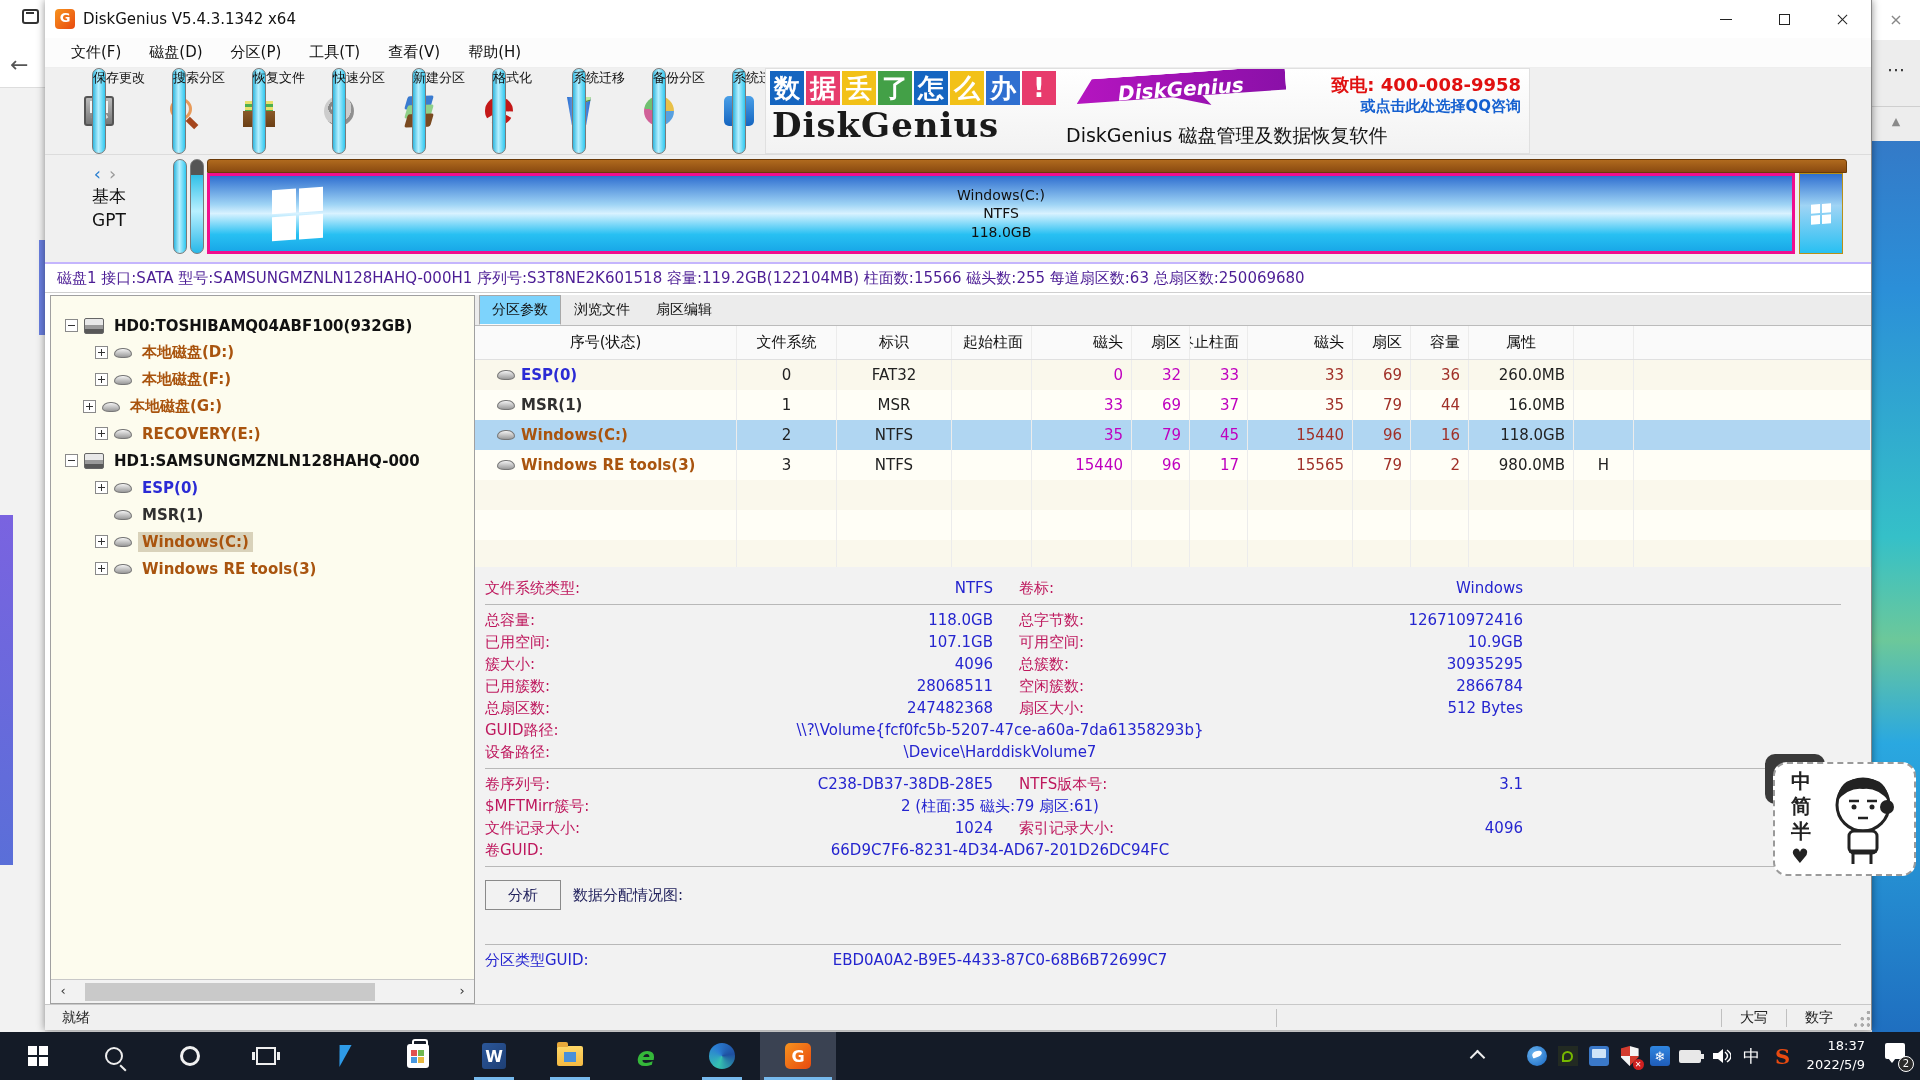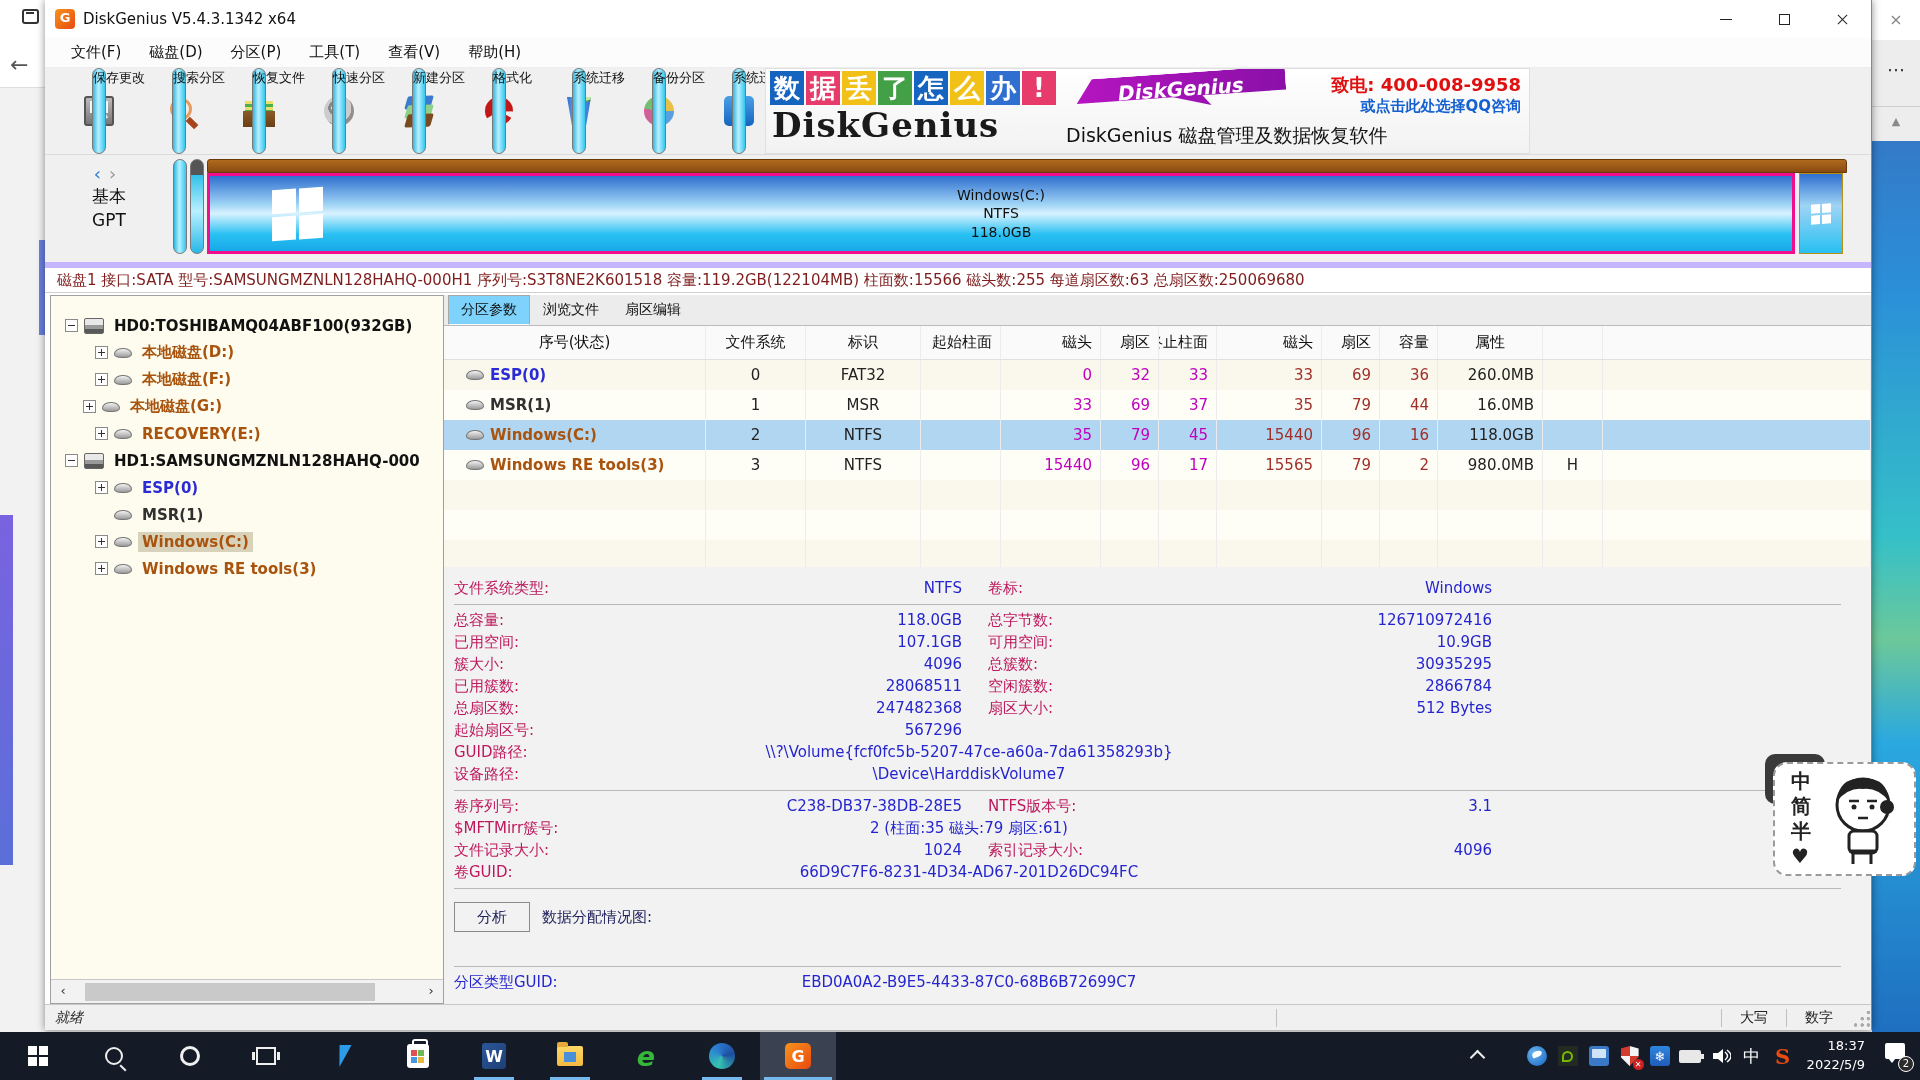--- a/index.html
+++ b/index.html
@@ -77,25 +77,25 @@
   .disk-head{position:absolute;left:34px;right:0;top:0;height:14px;background:linear-gradient(180deg,#b06a1e,#8a4a10);border:1px solid #6a3a08;border-radius:3px 3px 0 0;}
   .cap{position:absolute;top:0;bottom:0;width:14px;border:1px solid #7a7a7a;border-radius:7px;background:linear-gradient(90deg,#30b8e0,#b8f0ff 45%,#30c8f0);}
   .cap1{left:0;} .cap2{left:17px;background:linear-gradient(180deg,#555 0 16%,#30c0e8 16%,#b8f0ff 55%,#28b8e8);}
   .part-main{position:absolute;left:34px;right:52px;top:14px;bottom:0;border:3px solid #f00e8e;background:linear-gradient(180deg,#2f6fd0 0%,#9fd4f5 38%,#d8f2ff 50%,#28c0f2 78%,#18a8e8 100%);display:flex;align-items:center;justify-content:center;}
   .part-main .winlogo{position:absolute;left:62px;top:50%;transform:translateY(-50%) skewY(-4deg);display:grid;grid-template-columns:24px 24px;grid-template-rows:24px 24px;gap:3px;}
   .winlogo i{background:#fff;display:block;}
   .part-label{text-align:center;font-size:14px;color:#101010;line-height:1.3;}
   .part-re{position:absolute;right:4px;width:44px;top:14px;bottom:0;border:1px solid #b89018;background:linear-gradient(180deg,#2f6fd0 0%,#9fd4f5 40%,#28c0f2 100%);display:flex;align-items:center;justify-content:center;}
   .part-re .winlogo-s{display:grid;grid-template-columns:9px 9px;grid-template-rows:9px 9px;gap:2px;transform:skewY(-4deg);}
 
-  .disk-info{height:30px;background:#fff;font-size:15px;color:#7f1d1d;display:flex;align-items:center;padding-left:12px;flex:0 0 auto;border-top:6px solid #c4b5fd;}
+  .disk-info{height:30px;background:#fff;font-size:15px;color:#4c1d95;display:flex;align-items:center;padding-left:12px;flex:0 0 auto;border-top:2px solid #c4b5fd;}
 
   
   .content{flex:1;display:flex;min-height:0;border-top:1px solid #cfcfcf;}
-  .tree-panel{width:394px;background:#fdfcee;border:1px solid #a0a0a0;margin:2px 0 0 5px;position:relative;display:flex;flex-direction:column;}
+  .tree-panel{width:425px;background:#fdfcee;border:1px solid #a0a0a0;margin:2px 0 0 5px;position:relative;display:flex;flex-direction:column;}
   .tree-items{flex:1;overflow:hidden;padding-top:16px;}
   .tree-row{display:flex;align-items:center;height:27px;font-size:15px;font-weight:bold;white-space:nowrap;}
   .expander{width:13px;height:13px;border:1px solid #8a8a8a;background:#fff;position:relative;margin-right:6px;flex:0 0 auto;}
   .expander:before{content:"";position:absolute;left:2px;top:5px;width:7px;height:1px;background:#333;}
   .expander.plus:after{content:"";position:absolute;left:5px;top:2px;width:1px;height:7px;background:#333;}
   .expander.none{visibility:hidden;}
   .hd-icon{width:20px;height:16px;background:linear-gradient(180deg,#e8e8e8 0 40%,#9a9a9a 40% 70%,#585858 70%);border:1px solid #666;border-radius:2px;margin-right:6px;flex:0 0 auto;}
   .pt-icon{width:18px;height:10px;border-radius:50% 50% 45% 45%/70% 70% 40% 40%;background:linear-gradient(180deg,#f2f2f2,#9a9a9a);border:1px solid #777;margin-right:6px;flex:0 0 auto;}
   .t-black{color:#111;} .t-brown{color:#a9540e;} .t-blue{color:#2b2bd5;} .t-dark{color:#303030;}
   .tree-row .lbl{padding:1px 4px;}
@@ -128,21 +128,21 @@
   .dl{color:#be185d;} .dv{color:#2525cf;}
   .dl1{width:292px;flex:0 0 auto;} .dv1{width:216px;text-align:right;flex:0 0 auto;}
   .dl2{margin-left:26px;width:210px;flex:0 0 auto;} .dv2{width:294px;text-align:right;flex:0 0 auto;}
   .dvwide{position:absolute;left:0;width:1030px;text-align:center;}
   .analyze-row{display:flex;align-items:center;margin:8px 0 0 0;height:32px;}
   .btn-analyze{width:76px;height:30px;background:#f2f2f2;border:1px solid #8a8a8a;font-size:15px;color:#23235e;display:flex;align-items:center;justify-content:center;}
   .alloc-lbl{margin-left:12px;color:#23235e;}
   .det-bottom-gap{height:28px;}
 
   .statusbar{height:26px;background:#f0f0f0;border-top:1px solid #c8c8c8;display:flex;align-items:center;font-size:14px;color:#222;flex:0 0 auto;}
-  .statusbar .ready{padding-left:10px;flex:1;font-style:italic;}
+  .statusbar .ready{padding-left:17px;flex:1;}
   .sb-div{width:1px;height:18px;background:#c0c0c0;margin:0 2px;}
   .sb-cell{padding:0 16px;} .sb-wide{width:440px;}
   .sb-grip{width:22px;height:100%;background:
     radial-gradient(circle at 30% 80%,#aaa 1.5px,transparent 2px),
     radial-gradient(circle at 60% 55%,#aaa 1.5px,transparent 2px),
     radial-gradient(circle at 60% 80%,#aaa 1.5px,transparent 2px),
     radial-gradient(circle at 88% 30%,#aaa 1.5px,transparent 2px),
     radial-gradient(circle at 88% 55%,#aaa 1.5px,transparent 2px),
     radial-gradient(circle at 88% 80%,#aaa 1.5px,transparent 2px);}
 
@@ -598,26 +598,20 @@
             <span class="dl dl2">空闲簇数:</span>
             <span class="dv dv2">2866784</span>
           </div>
           <div class="det-row">
             <span class="dl dl1">总扇区数:</span>
             <span class="dv dv1">247482368</span>
             <span class="dl dl2">扇区大小:</span>
             <span class="dv dv2">512 Bytes</span>
           </div>
           <div class="det-row">
-            <span class="dl dl1">起始扇区号:</span>
-            <span class="dv dv1">567296</span>
-            <span class="dl dl2"></span>
-            <span class="dv dv2"></span>
-          </div>
-          <div class="det-row">
             <span class="dl dl1">GUID路径:</span>
             <span class="dv dvwide">\\?\Volume{fcf0fc5b-5207-47ce-a60a-7da61358293b}</span>
           </div>
           <div class="det-row">
             <span class="dl dl1">设备路径:</span>
             <span class="dv dvwide">\Device\HarddiskVolume7</span>
           </div>
           <div class="det-sep"></div>
           <div class="det-row">
             <span class="dl dl1">卷序列号:</span>

